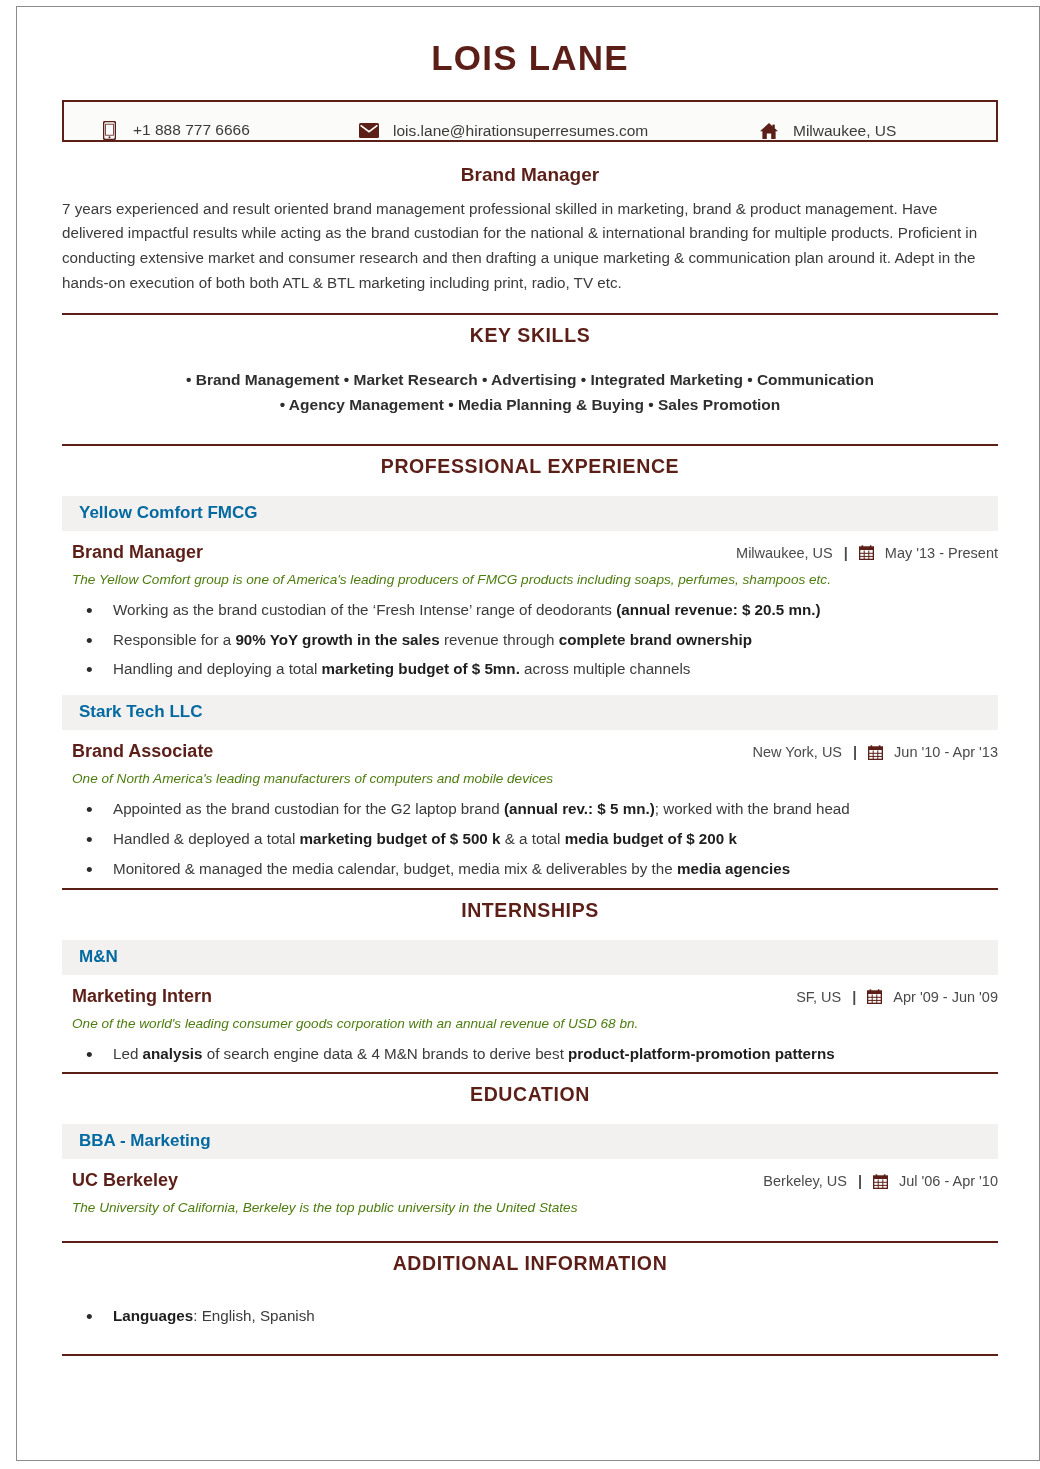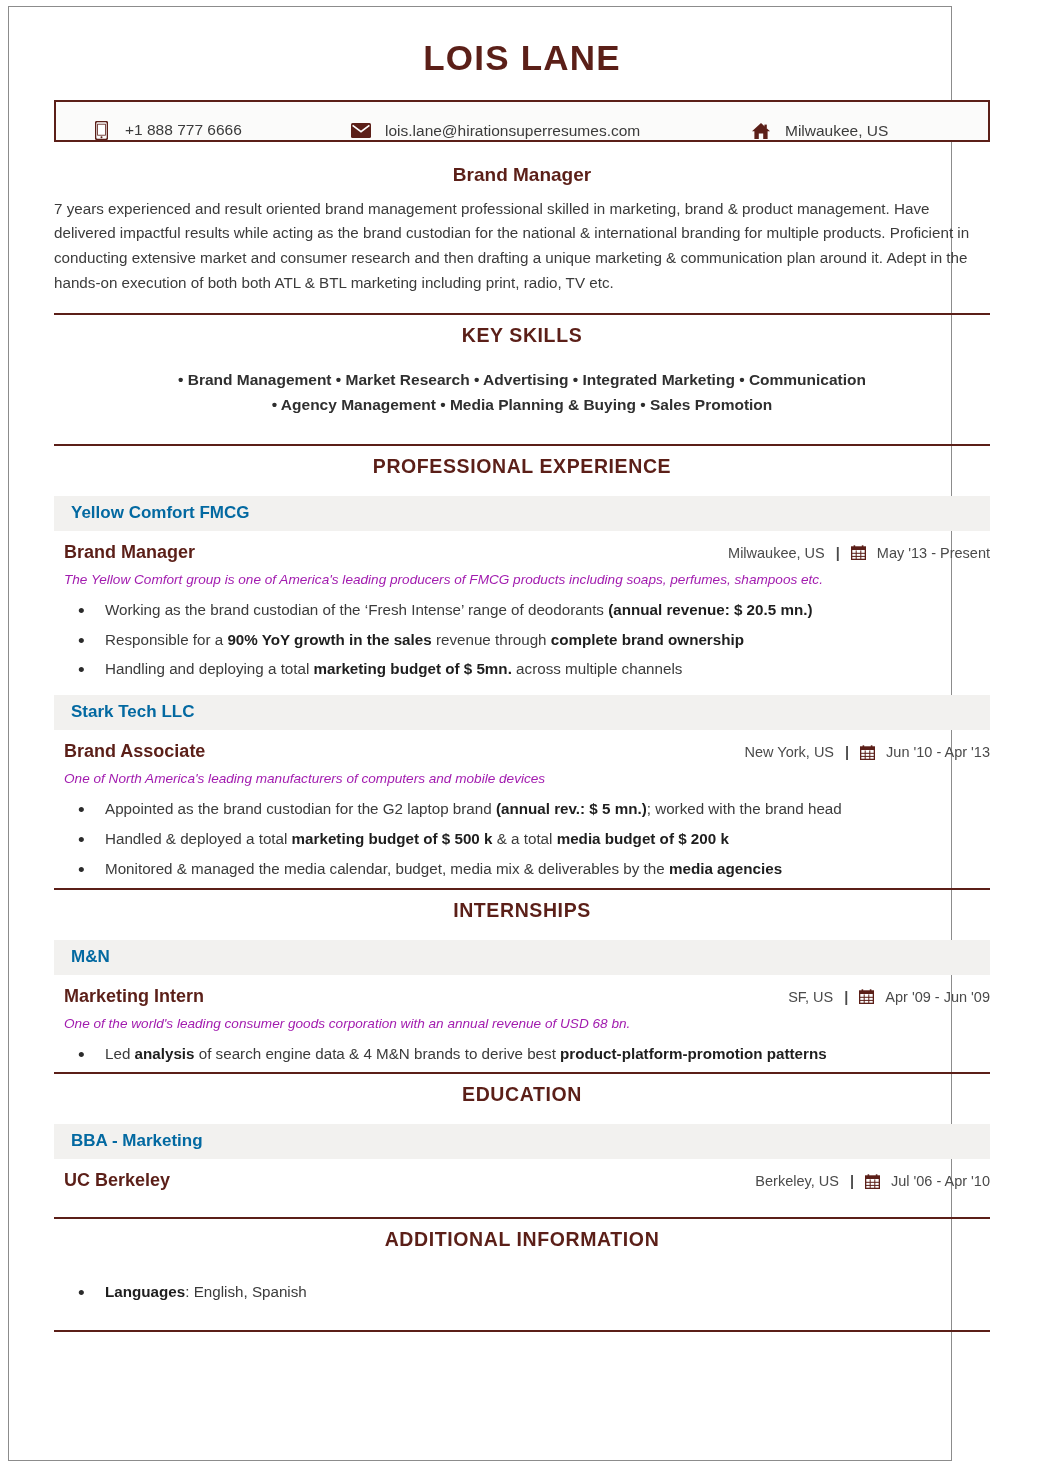--- a/index.html
+++ b/index.html
@@ -14,23 +14,23 @@
     height: 1469px;
     font-family: "Liberation Sans", sans-serif;
     color: #3b3b3b;
     position: relative;
     overflow: hidden;
   }
 
   
   .page-frame {
     position: absolute;
-    left: 8px;
+    left: 16px;
     top: 6px;
-    width: 944px;
+    width: 1024px;
     height: 1455px;
     border: 1px solid #8c8c8c;
     background: #ffffff;
   }
   .page-inner {
     position: absolute;
     left: 45px;
     top: 24px;
     width: 936px;
   }
@@ -156,21 +156,21 @@
   }
   .entry-meta .cal-icon {
     display: inline-flex;
     align-items: center;
     color: #5b1f18;
     margin-right: 11px;
   }
   .entry-desc {
     font-style: italic;
     font-size: 13.6px;
-    color: #a21caf;
+    color: #4d7c0f;
     padding: 9px 0 0 10px;
   }
   .bullets {
     list-style: none;
     margin: 12px 0 0 0;
     padding: 0 0 0 22px;
   }
   .bullets li {
     position: relative;
     padding-left: 29px;
@@ -359,20 +359,21 @@
                 <rect x="0.6" y="2" width="13.8" height="12.4" fill="none" stroke="#5b1f18" stroke-width="1.4"></rect>
                 <rect x="0.6" y="2" width="13.8" height="3" fill="#5b1f18"></rect>
                 <rect x="2.6" y="0.3" width="1.6" height="3" fill="#5b1f18"></rect>
                 <rect x="10.8" y="0.3" width="1.6" height="3" fill="#5b1f18"></rect>
                 <path d="M5.2 5.4 L5.2 14.4 M9.8 5.4 L9.8 14.4 M0.6 8.3 L14.4 8.3 M0.6 11.4 L14.4 11.4" stroke="#5b1f18" stroke-width="1"></path>
               </svg>
             </span>
             <span>Jul '06 -  Apr '10</span>
           </div>
         </div>
+        <div class="entry-desc">The University of California, Berkeley is the top public university in the United States</div>
       </div>
     </div>
 
     <div class="section" style="margin-top:26px;">
       <div class="section-rule"></div>
       <div class="section-title">ADDITIONAL INFORMATION</div>
       <ul class="bullets" style="margin-top:26px;">
           <li><b>Languages</b><span>: English, Spanish</span></li>
         </ul>
       <div class="bottom-rule"></div>

